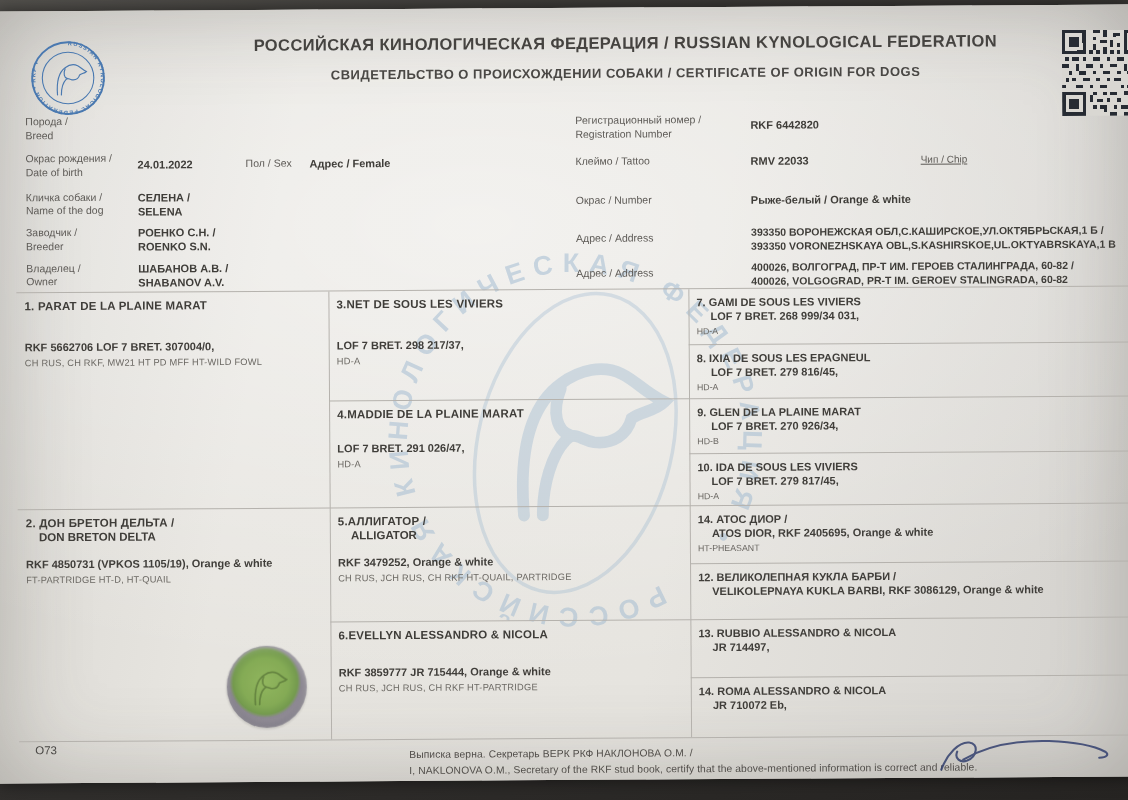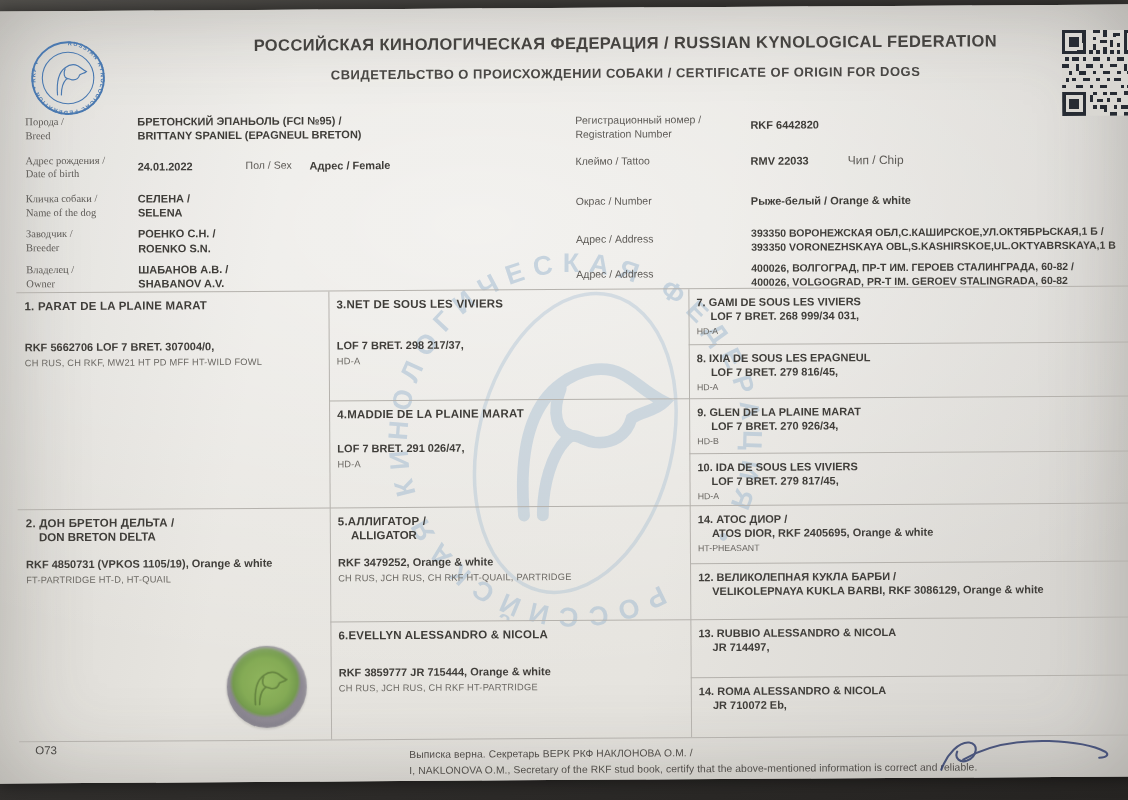--- a/index.html
+++ b/index.html
@@ -18,29 +18,29 @@
   .title{font-size:16.5px;font-weight:bold;color:#454340;letter-spacing:.4px;}
   .subtitle{font-size:13px;font-weight:bold;color:#4a4845;letter-spacing:.5px;margin-top:13px;}
   .logo{position:absolute;top:28px;}
   
   .info{position:absolute;font-size:10.5px;}
   .info-left{left:30px;top:104px;width:540px;}
   .info-right{left:580px;top:106px;right:8px;}
   .irow{display:flex;align-items:flex-start;}
   .lbl{color:#5d5a56;line-height:1.3;flex:none;}
   .lbl span{display:block;}
-  .info-left .lbl{width:112px;font-family:Liberation Serif, serif;}
+  .info-left .lbl{width:112px;}
   .info-right .lbl{width:175px;}
   .val{font-weight:bold;color:#3f3d39;line-height:1.3;font-size:11px;}
   .val span{display:block;}
   .val .sm{font-size:10.5px;}
   .inline{display:flex;}
   .w108{width:108px;flex:none;}
   .sexlbl{width:64px;flex:none;font-weight:normal;color:#5d5a56;font-size:10.5px;}
-  .chiplbl{margin-left:39px;font-weight:normal;color:#5d5a56;font-size:12px;}
+  .chiplbl{margin-left:112px;font-weight:normal;color:#5d5a56;font-size:10px;text-decoration:underline;}
   
   .grid{position:absolute;left:20px;right:0;top:281px;height:448px;
     border-top:1px solid #b5b2ad;border-bottom:1px solid #b5b2ad;}
   .col{position:absolute;top:0;bottom:0;}
   .c1{left:0;width:312px;border-right:1px solid #b5b2ad;}
   .c2{left:312px;width:360px;border-right:1px solid #b5b2ad;}
   .c3{left:672px;right:0;}
   .cell{box-sizing:border-box;border-bottom:1px solid #b5b2ad;padding:6px 8px 0 8px;overflow:hidden;}
   .cell.last{border-bottom:none;}
   .pname{font-weight:bold;font-size:11.5px;color:#3f3d39;letter-spacing:.2px;line-height:1.25;}
@@ -121,28 +121,24 @@
         <path d="M2 2h3v3h-3z M20 2h3v3h-3z M2 20h3v3h-3z"></path>
       </g>
   </svg>
 
   <div class="info info-left">
     <div class="irow" style="margin-bottom:10px;">
       <div class="lbl">
           <span>Порода /</span>
           <span>Breed</span>
         </div>
-      <div class="val">
-          <span>БРЕТОНСКИЙ ЭПАНЬОЛЬ (FCI №95) /</span>
-          <span>BRITTANY SPANIEL (EPAGNEUL BRETON)</span>
-        </div>
     </div>
     <div class="irow" style="margin-bottom:11px;">
       <div class="lbl">
-          <span>Адрес рождения /</span>
+          <span>Окрас рождения /</span>
           <span>Date of birth</span>
         </div>
       <div class="val inline" style="padding-top:6px;">
         <span class="w108">24.01.2022</span>
         <span class="sexlbl">Пол / Sex</span>
         <span>Адрес / Female</span>
       </div>
     </div>
     <div class="irow" style="margin-bottom:7px;">
       <div class="lbl">

